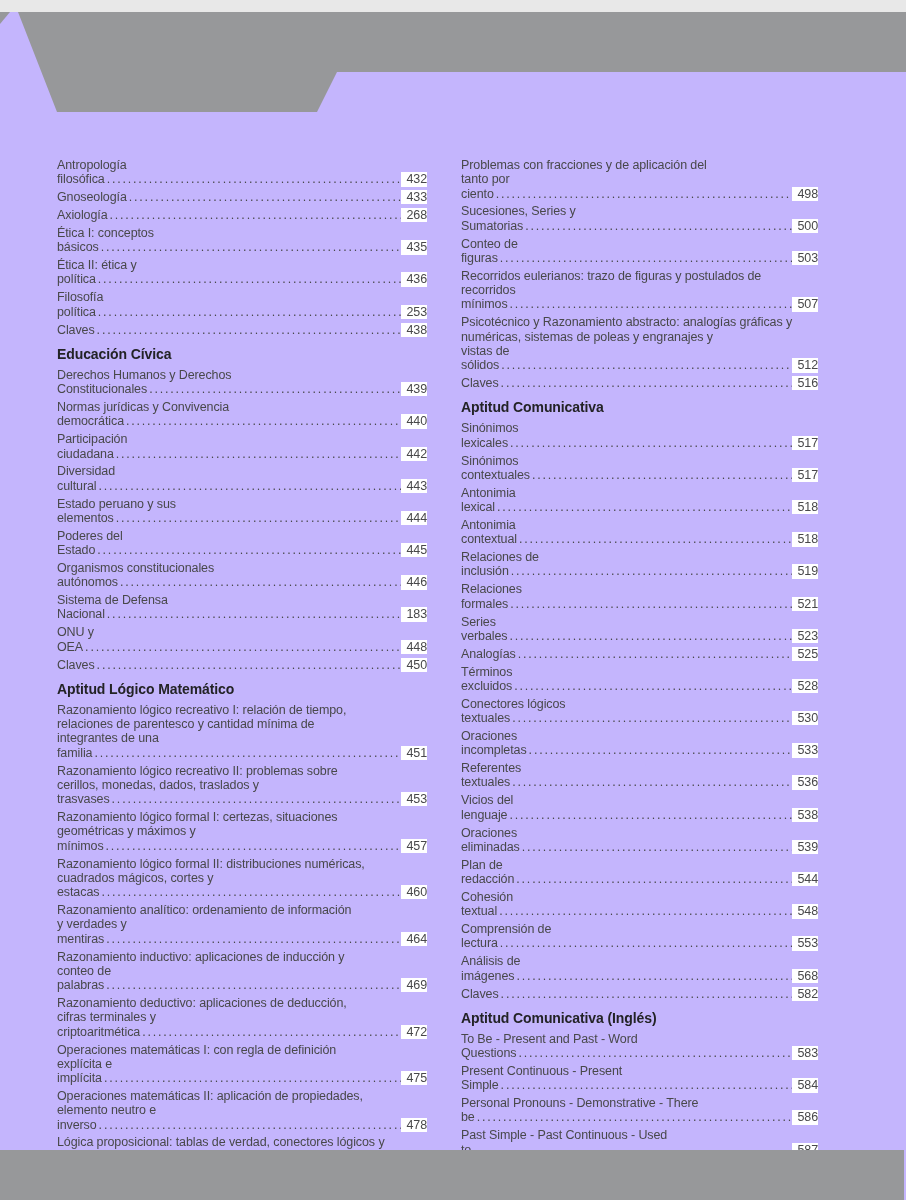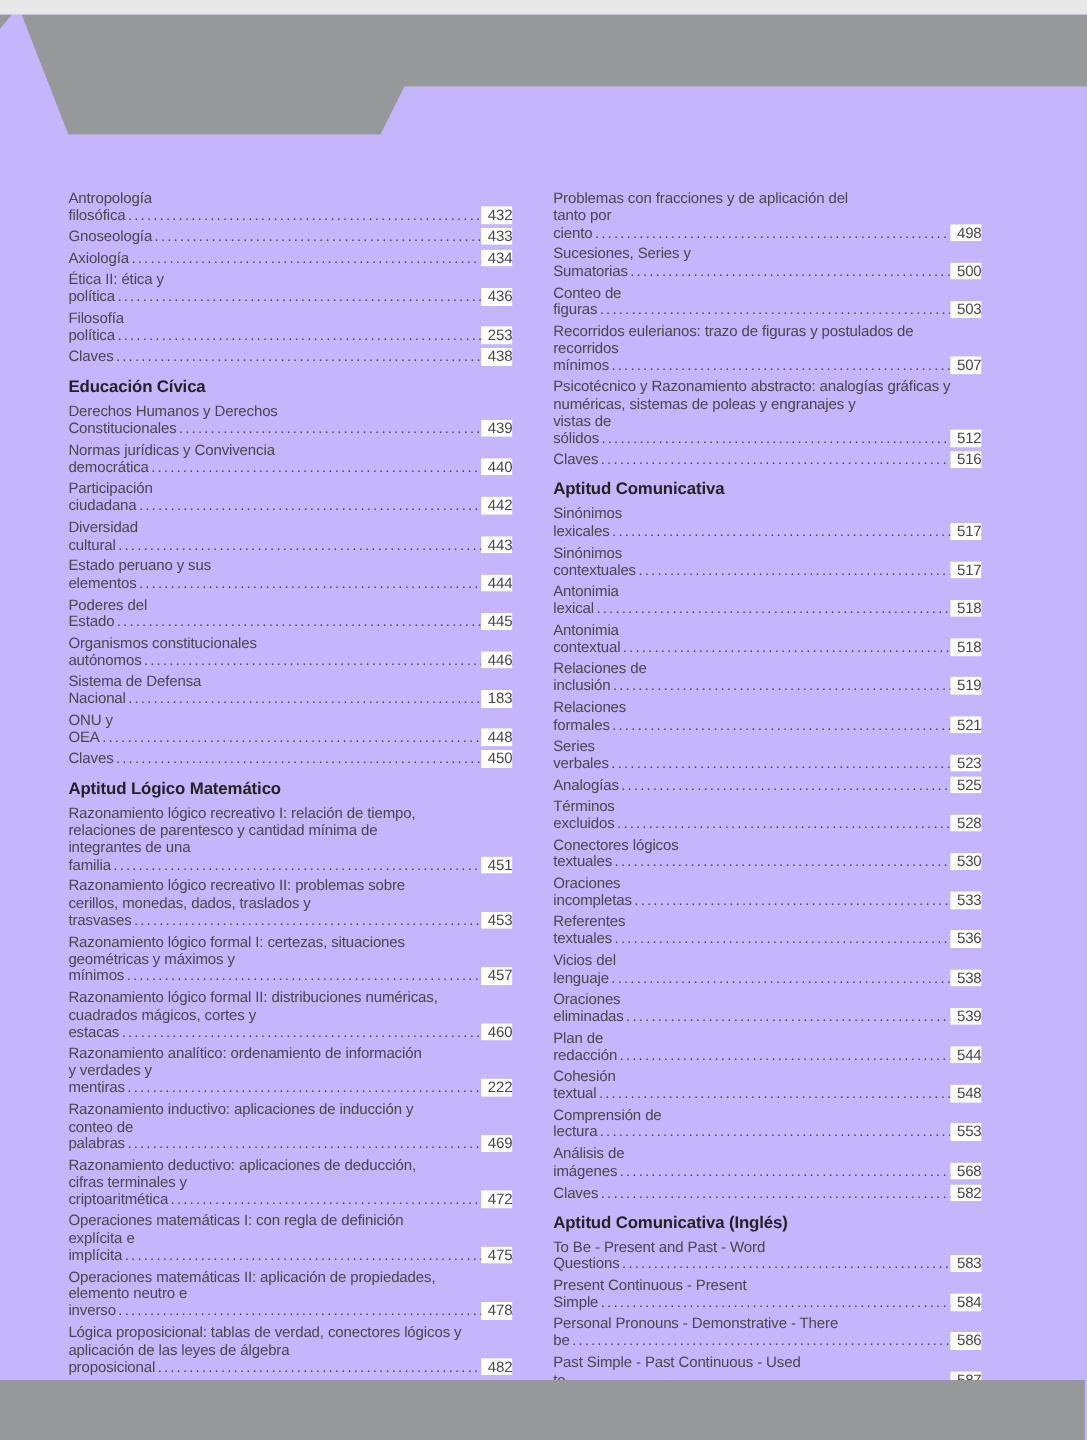--- a/index.html
+++ b/index.html
@@ -59,21 +59,22 @@
 <div class="page">
 
   <svg class="banner" width="906" height="106" viewBox="0 0 906 106" aria-hidden="true">
     <polygon points="0,0 10,0 0,12" fill="#97989A"></polygon>
     <polygon points="18,0 906,0 906,60 337,60 317,100 57,100" fill="#97989A"></polygon>
   </svg>
 
   <div class="col col-0">
       <div class="entry"><span class="t">Antropología filosófica</span><span class="pg">432</span></div>
       <div class="entry"><span class="t">Gnoseología</span><span class="pg">433</span></div>
-      <div class="entry"><span class="t">Axiología</span><span class="pg">434</span></div>
+      <div class="entry"><span class="t">Axiología</span><span class="pg">268</span></div>
+      <div class="entry"><span class="t">Ética I: conceptos básicos</span><span class="pg">435</span></div>
       <div class="entry"><span class="t">Ética II: ética y política</span><span class="pg">436</span></div>
       <div class="entry"><span class="t">Filosofía política</span><span class="pg">253</span></div>
       <div class="entry"><span class="t">Claves</span><span class="pg">438</span></div>
       <div class="heading">Educación Cívica</div>
       <div class="entry"><span class="t">Derechos Humanos y Derechos Constitucionales</span><span class="pg">439</span></div>
       <div class="entry"><span class="t">Normas jurídicas y Convivencia democrática</span><span class="pg">440</span></div>
       <div class="entry"><span class="t">Participación ciudadana</span><span class="pg">442</span></div>
       <div class="entry"><span class="t">Diversidad cultural</span><span class="pg">443</span></div>
       <div class="entry"><span class="t">Estado peruano y sus elementos</span><span class="pg">444</span></div>
       <div class="entry"><span class="t">Poderes del Estado</span><span class="pg">445</span></div>
@@ -85,21 +86,21 @@
       <div class="entry"><span class="t">Razonamiento lógico recreativo I: relación de tiempo,
 relaciones de parentesco y cantidad mínima de
 integrantes de una familia</span><span class="pg">451</span></div>
       <div class="entry"><span class="t">Razonamiento lógico recreativo II: problemas sobre
 cerillos, monedas, dados, traslados y trasvases</span><span class="pg">453</span></div>
       <div class="entry"><span class="t">Razonamiento lógico formal I: certezas, situaciones
 geométricas y máximos y mínimos</span><span class="pg">457</span></div>
       <div class="entry"><span class="t">Razonamiento lógico formal II: distribuciones numéricas,
 cuadrados mágicos, cortes y estacas</span><span class="pg">460</span></div>
       <div class="entry"><span class="t">Razonamiento analítico: ordenamiento de información
-y verdades y mentiras</span><span class="pg">222</span></div>
+y verdades y mentiras</span><span class="pg">464</span></div>
       <div class="entry"><span class="t">Razonamiento inductivo: aplicaciones de inducción y
 conteo de palabras</span><span class="pg">469</span></div>
       <div class="entry"><span class="t">Razonamiento deductivo: aplicaciones de deducción,
 cifras terminales y criptoaritmética</span><span class="pg">472</span></div>
       <div class="entry"><span class="t">Operaciones matemáticas I: con regla de definición
 explícita e implícita</span><span class="pg">475</span></div>
       <div class="entry"><span class="t">Operaciones matemáticas II: aplicación de propiedades,
 elemento neutro e inverso</span><span class="pg">478</span></div>
       <div class="entry"><span class="t">Lógica proposicional: tablas de verdad, conectores lógicos y
 aplicación de las leyes de álgebra proposicional</span><span class="pg">482</span></div>

